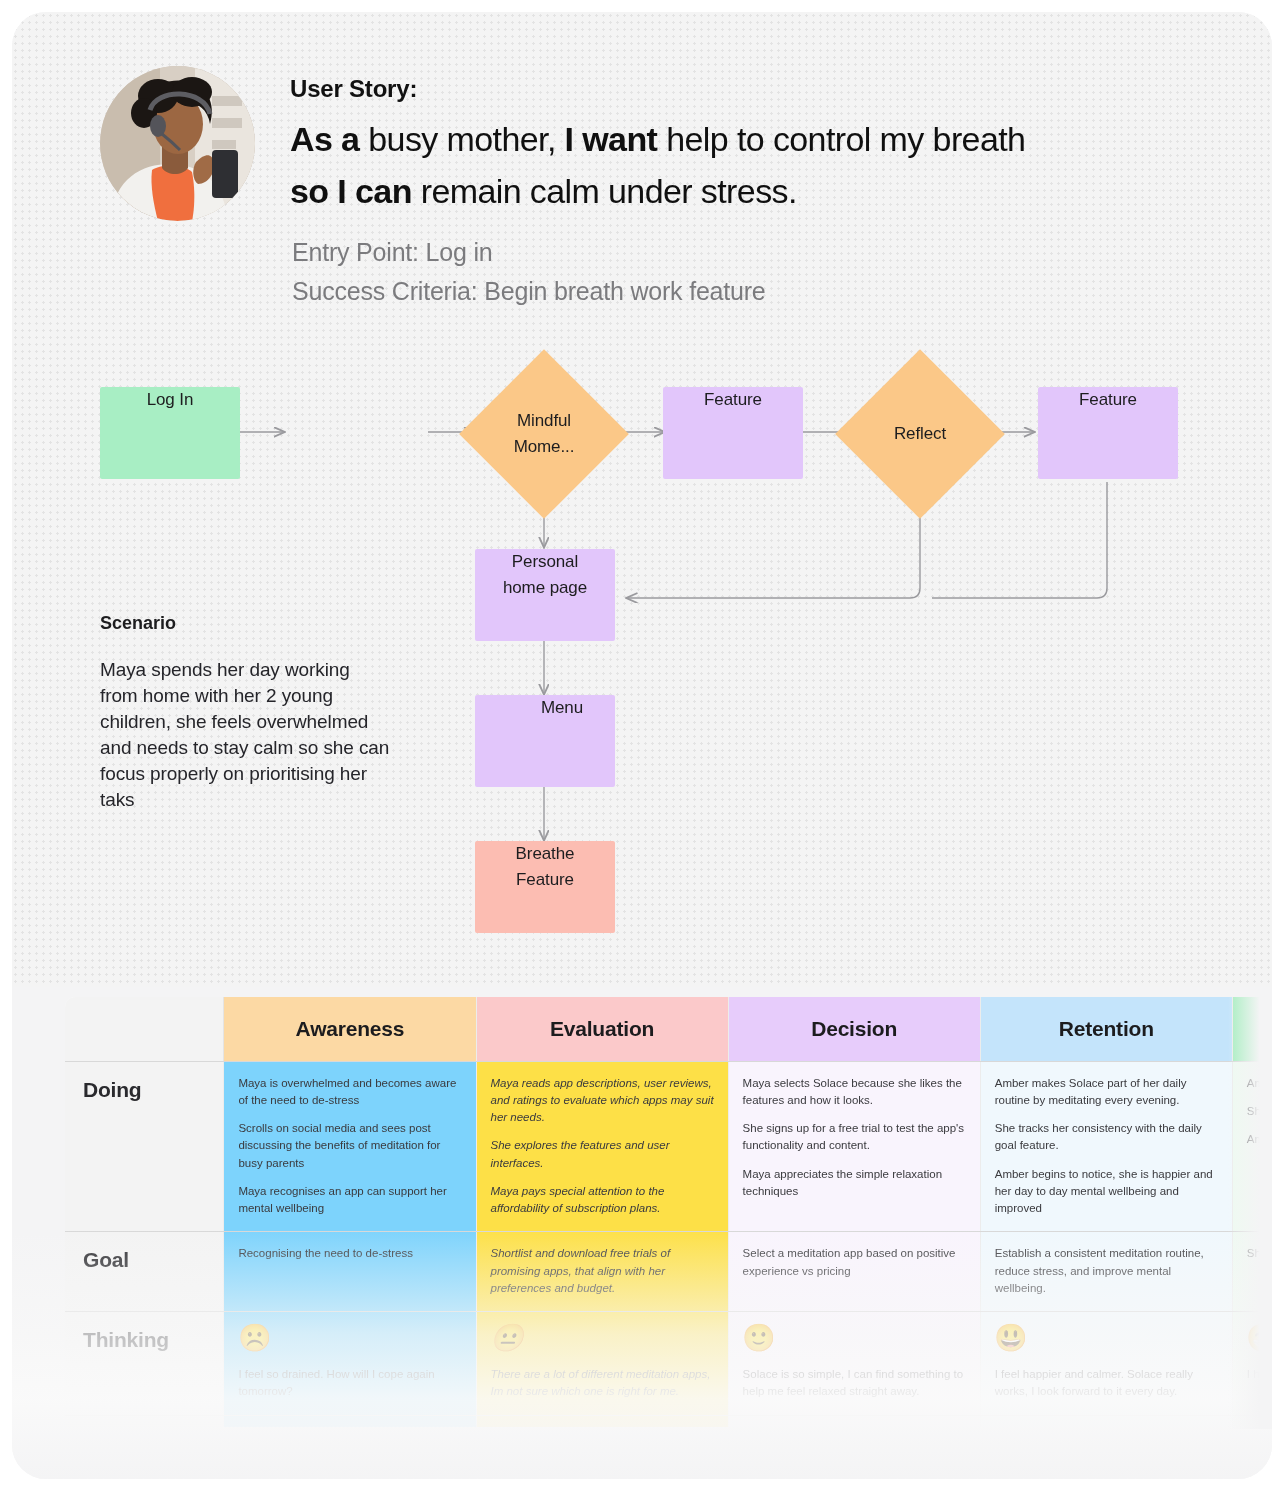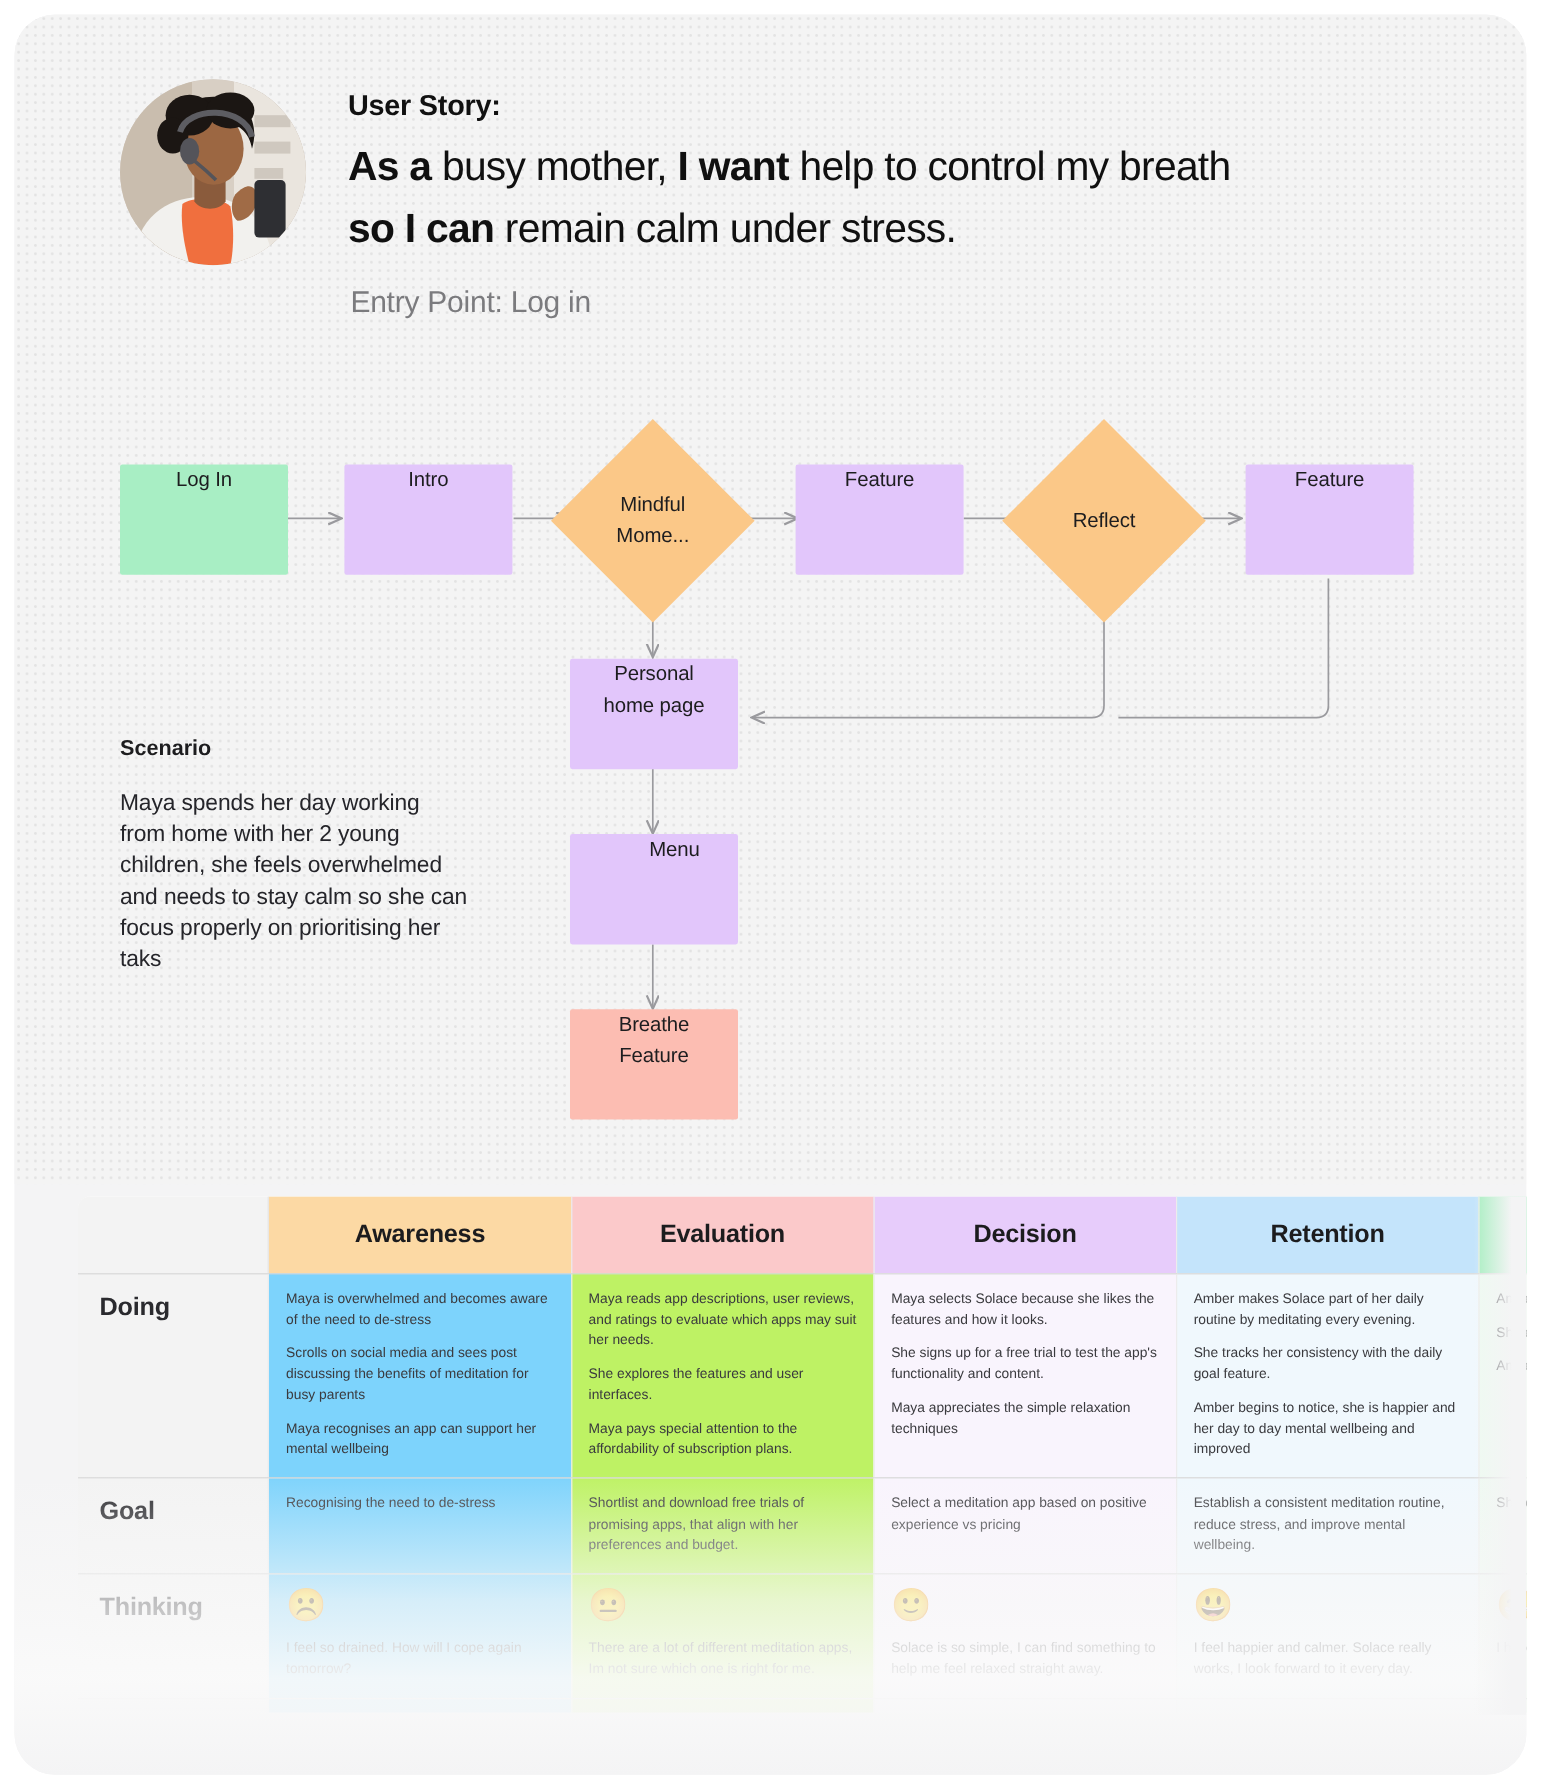--- a/index.html
+++ b/index.html
@@ -158,21 +158,21 @@
   }
 
   
   .h-awareness { background: #fcd9a4; }
   .h-evaluation{ background: #fbc9ca; }
   .h-decision  { background: #e7ccfb; }
   .h-retention { background: #c4e4fb; }
   .h-advocacy  { background: #a7eec0; }
 
   .c-awareness { background: #7dd3fc; }
-  .c-evaluation{ background: #bef264; }
+  .c-evaluation{ background: #fde047; font-style: italic; }
   .c-decision  { background: #f9f4fd; }
   .c-retention { background: #f0f8fd; }
   .c-advocacy  { background: #eefaf1; }
 
   
   .fade {
     position: absolute; left: 0; bottom: 0;
     width: 1260px; height: 250px;
     background: linear-gradient(to bottom,
         rgba(244,244,245,0) 0%,
@@ -237,20 +237,21 @@
     </div>
 
     <div class="story-label">User Story:</div>
     <div class="story-line story-l1">
       <b>As a</b><span> busy mother, </span><b>I want</b><span> help to control my breath</span>
     </div>
     <div class="story-line story-l2">
       <b>so I can</b><span> remain calm under stress.</span>
     </div>
     <div class="meta meta-1">Entry Point: Log in</div>
+    <div class="meta meta-2">Success Criteria: Begin breath work feature</div>
 
     <svg class="connectors" viewBox="0 0 1260 975" xmlns="http://www.w3.org/2000/svg">
       <defs>
         <marker id="ah" markerWidth="9" markerHeight="9" refX="7.5" refY="3.6" orient="auto">
           <path d="M0,0 L8,3.6 L0,7.2" fill="none" stroke="#9a9a9e" stroke-width="1.3"></path>
         </marker>
       </defs>
       <g stroke="#9a9a9e" stroke-width="1.4" fill="none" marker-end="url(#ah)">
         <line x1="228" y1="420" x2="272" y2="420"></line>
         <line x1="416" y1="420" x2="462" y2="420"></line>
@@ -264,23 +265,20 @@
       <g stroke="#9a9a9e" stroke-width="1.4" fill="none">
         <path d="M908 493 L908 576 Q908 586 898 586 L615 586" marker-end="url(#ah)"></path>
         <path d="M1095 470 L1095 576 Q1095 586 1085 586 L920 586"></path>
       </g>
     </svg>
 
     <div class="node rect" style="left:88px; top:375px; width:140px; height:92px; background:#a8eec4;">
       <span>Log In</span>
     </div>
 
-    <div class="node rect" style="left:275px; top:375px; width:140px; height:92px; background:#e2c6fb;">
-      <span>Intro</span>
-    </div>
 
     <div class="diamond" style="left:472px; top:362px; width:120px; height:120px;">
       <div class="dshape" style="background:#fbc888;"></div>
       <div class="dlabel">
         <div>Mindful</div>
         <div>Mome...</div>
       </div>
     </div>
 
     <div class="node rect" style="left:651px; top:375px; width:140px; height:92px; background:#e2c6fb;">

